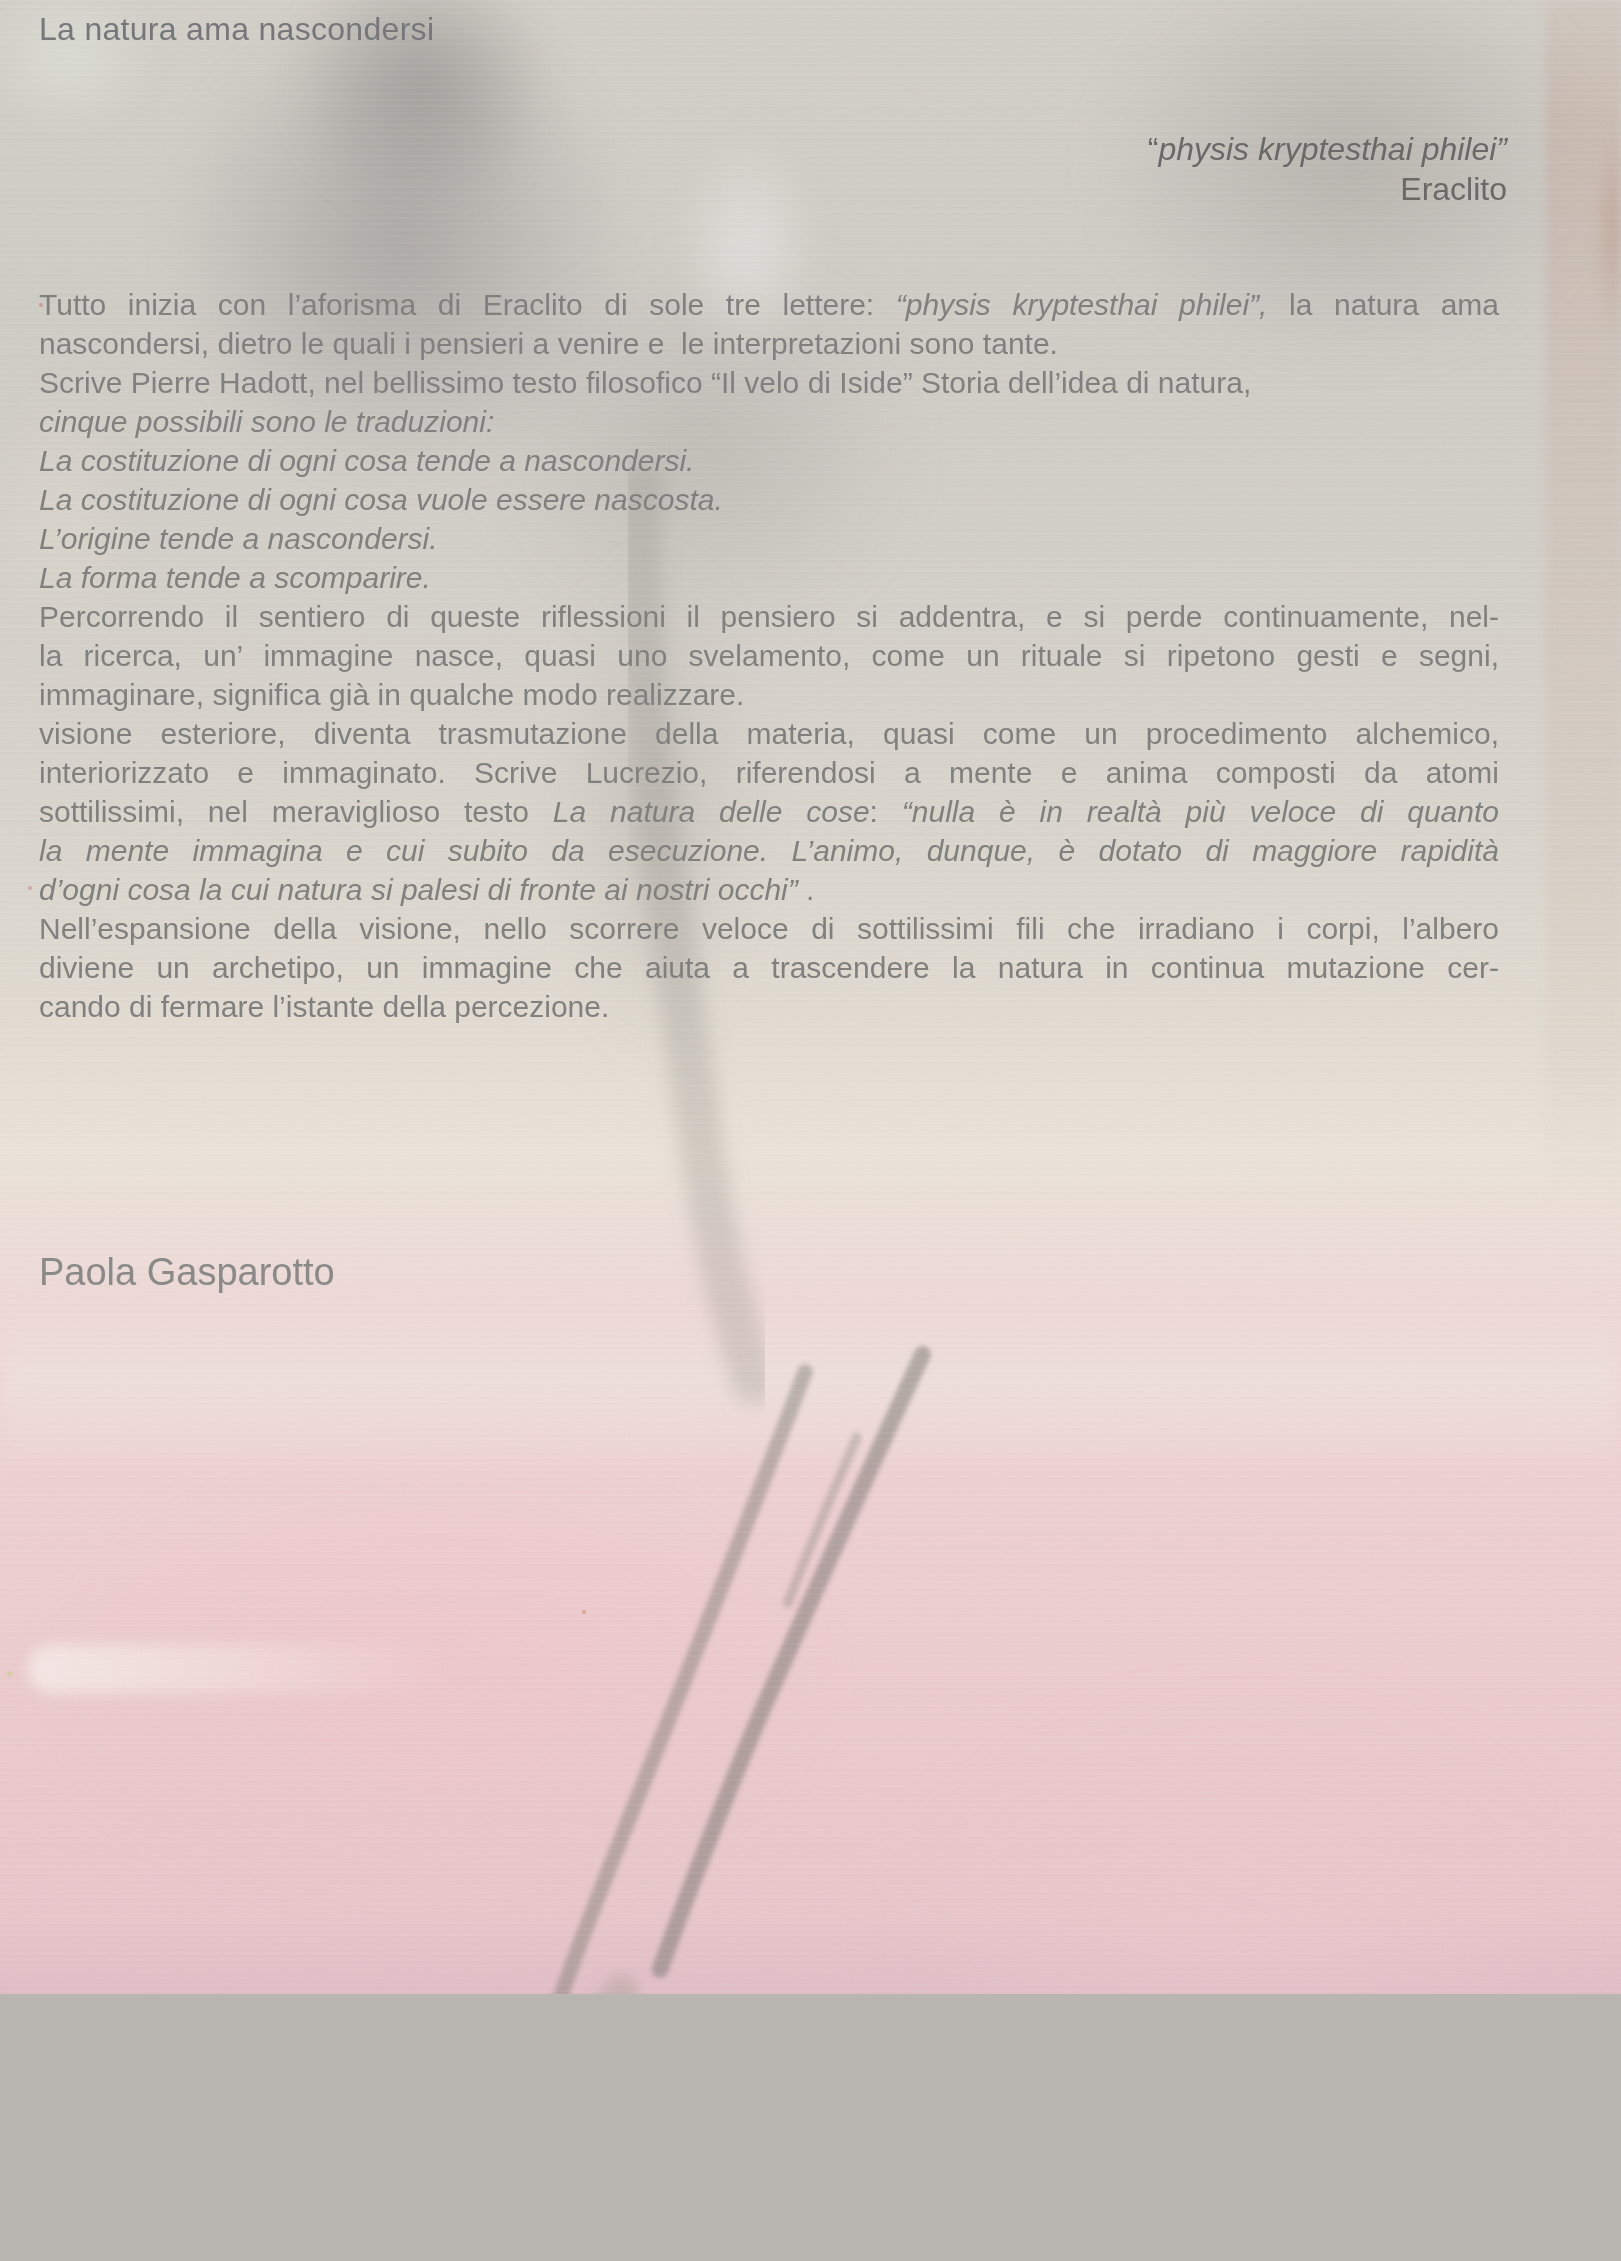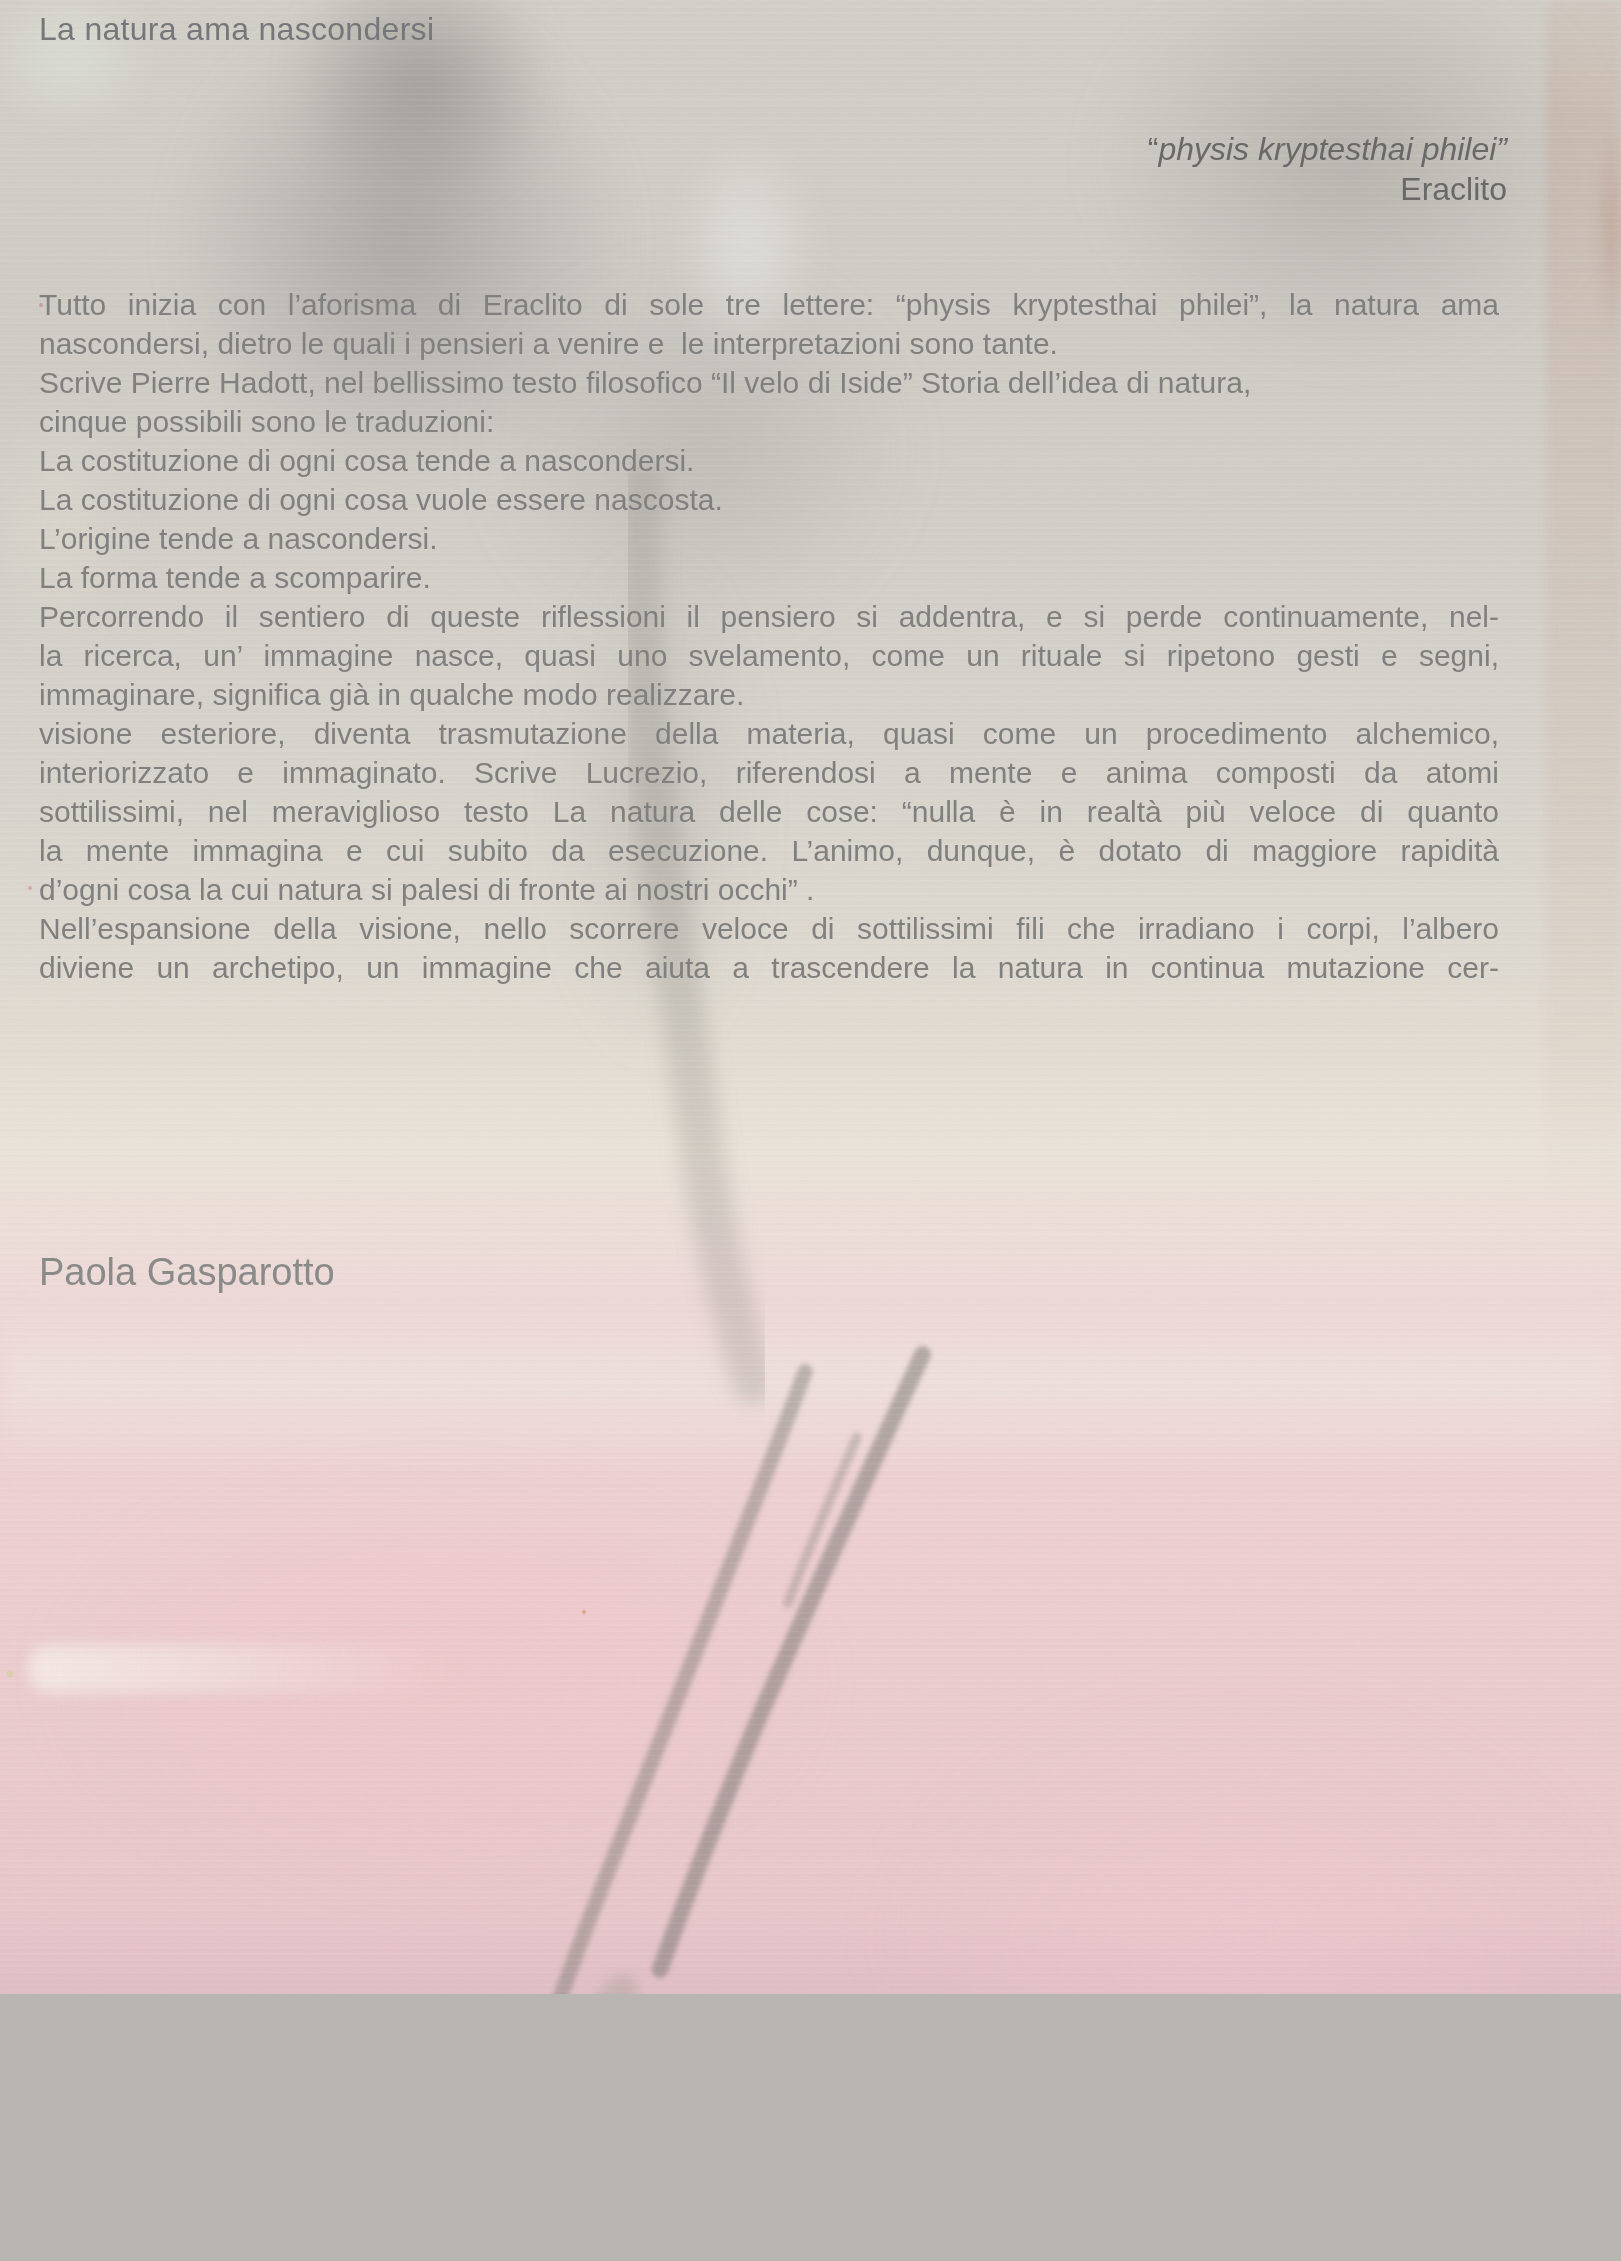--- a/index.html
+++ b/index.html
@@ -87,21 +87,21 @@
     text-align:right;font-size:32px;line-height:40px;color:#696968;
   }
   .epigraph .it{font-style:italic;}
   .epigraph .author{display:block;}
   .body-text{
     position:absolute;left:39px;top:285px;width:1460px;
     font-size:30px;line-height:39px;color:#80807e;
   }
   .line{white-space:pre-wrap;}
   .line.j{text-align:justify;text-align-last:justify;}
-  .line .it{margin-top:8px;}
+  .line .it{font-style:italic;margin-top:8px;}
   .signature{
     position:absolute;left:39px;top:1251px;
     font-size:38px;color:#8a8a88;
   }
 </style>
 </head>
 <body>
 
 <div id="page">
 
@@ -178,17 +178,18 @@
       <div class="line j"><span>Percorrendo il sentiero di queste riflessioni il pensiero si addentra, e si perde continuamente, nel-</span></div>
       <div class="line j"><span>la ricerca, un’ immagine nasce, quasi uno svelamento, come un rituale si ripetono gesti e segni,</span></div>
       <div class="line"><span>immaginare, significa già in qualche modo realizzare.</span></div>
       <div class="line j"><span>visione esteriore, diventa trasmutazione della materia, quasi come un procedimento alchemico,</span></div>
       <div class="line j"><span>interiorizzato e immaginato. Scrive Lucrezio, riferendosi a mente e anima composti da atomi</span></div>
       <div class="line j"><span>sottilissimi, nel meraviglioso testo </span><span class="it">La natura delle cose</span><span>: </span><span class="it">“nulla è in realtà più veloce di quanto</span></div>
       <div class="line j"><span class="it">la mente immagina e cui subito da esecuzione. L’animo, dunque, è dotato di maggiore rapidità</span></div>
       <div class="line"><span class="it">d’ogni cosa la cui natura si palesi di fronte ai nostri occhi”</span><span> .</span></div>
       <div class="line j"><span>Nell’espansione della visione, nello scorrere veloce di sottilissimi fili che irradiano i corpi, l’albero</span></div>
       <div class="line j"><span>diviene un archetipo, un immagine che aiuta a trascendere la natura in continua mutazione cer-</span></div>
+      <div class="line"><span>cando di fermare l’istante della percezione.</span></div>
     </div>
 
   <div class="signature">Paola Gasparotto</div>
 </div>
 
 
 </body></html>

